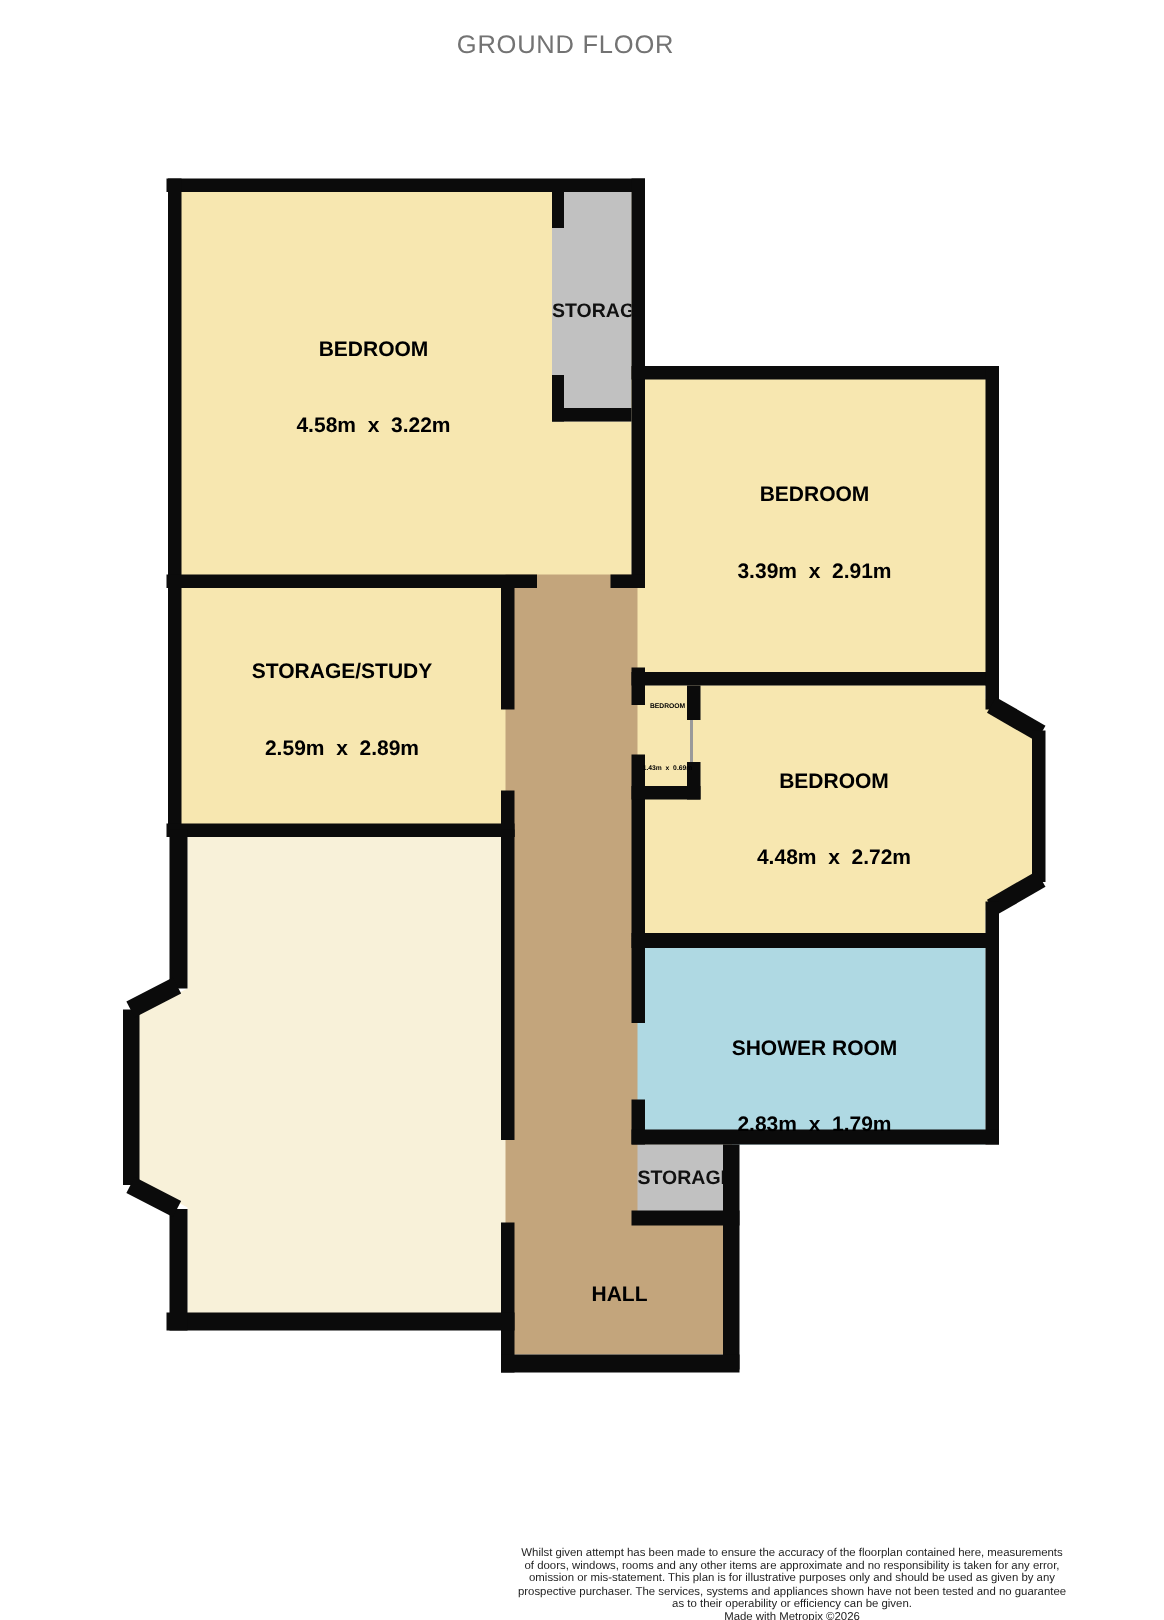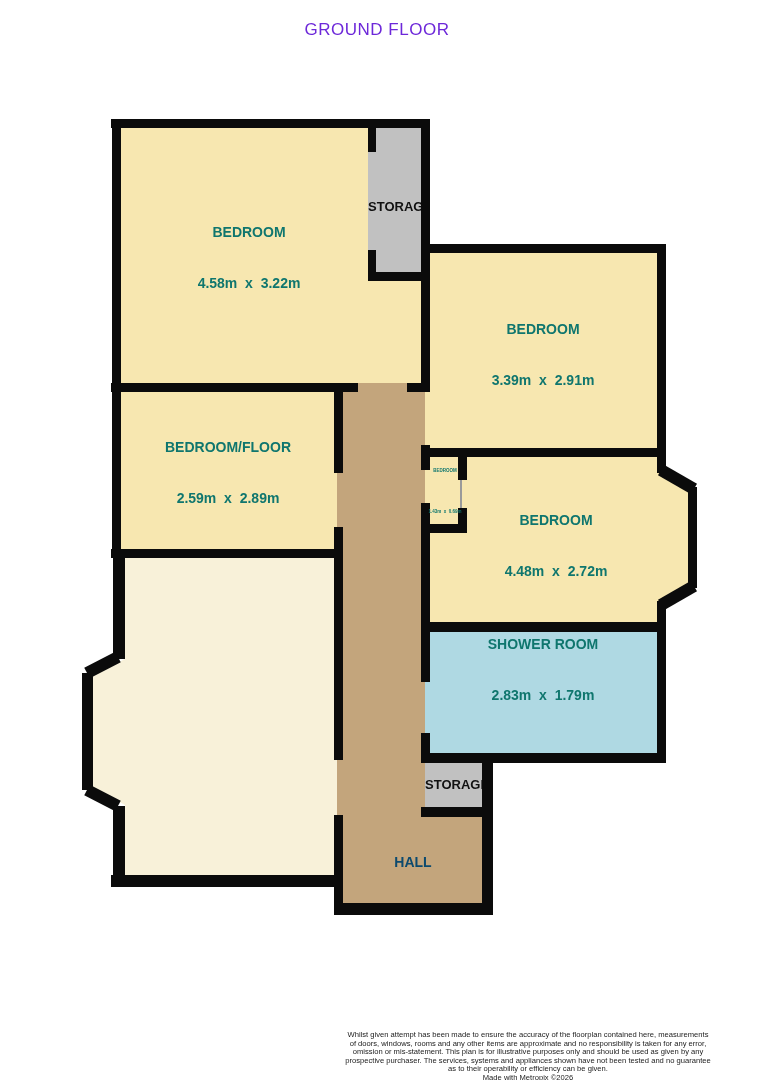--- a/index.html
+++ b/index.html
@@ -1,28 +1,28 @@
 <!DOCTYPE html>
 <html><head>
 <meta charset="utf-8">
 <style>
   html,body{margin:0;padding:0;background:#fff;}
   .page{position:relative;width:776px;height:1080px;background:#ffffff;overflow:hidden;
         font-family:"Liberation Sans", sans-serif;}
   .plan-svg{position:absolute;left:0;top:0;}
   .title{position:absolute;left:0;top:20px;width:754px;text-align:center;
-         font-size:17px;letter-spacing:0.5px;color:#6d28d9;}
+         font-size:17px;letter-spacing:0.5px;color:#737373;}
   .room-label{position:absolute;transform:translate(-50%,-50%);text-align:center;
-              color:#0f766e;font-weight:bold;white-space:pre;}
+              color:#000000;font-weight:bold;white-space:pre;}
   .room-label .rname{font-size:14px;line-height:15px;}
   .room-label .rdims{font-size:14px;line-height:15px;}
   .tiny-label .rname,.tiny-label .rdims{font-size:4.5px;line-height:5px;}
   .storage-label{position:absolute;overflow:hidden;text-align:center;color:#111;
                  font-weight:bold;font-size:13px;line-height:18px;height:18px;white-space:nowrap;}
-  .hall-label{position:absolute;transform:translate(-50%,-50%);color:#0c4a6e;
+  .hall-label{position:absolute;transform:translate(-50%,-50%);color:#000000;
               font-weight:bold;font-size:14px;white-space:pre;}
   .footer{position:absolute;left:333px;top:1031px;width:390px;text-align:center;
           color:#222;font-size:7.6px;line-height:1.12;}
   .footer div{white-space:nowrap;}
 </style>
 </head>
 <body>
 
 <div class="page">
 
@@ -92,35 +92,35 @@
   </div>
 
   <div class="storage-label" style="left:368px;top:198px;width:53px;">STORAGE</div>
 
   <div class="room-label" style="left:543px;top:355px;">
     <div class="rname">BEDROOM</div>
     <div class="rdims">3.39m  x  2.91m</div>
   </div>
 
   <div class="room-label" style="left:228px;top:473px;">
-    <div class="rname">BEDROOM/FLOOR</div>
+    <div class="rname">STORAGE/STUDY</div>
     <div class="rdims">2.59m  x  2.89m</div>
   </div>
 
   <div class="room-label tiny-label" style="left:445px;top:491px;">
     <div class="rname">BEDROOM</div>
     <div class="rdims">1.43m  x  0.69m</div>
   </div>
 
   <div class="room-label" style="left:556px;top:546px;">
     <div class="rname">BEDROOM</div>
     <div class="rdims">4.48m  x  2.72m</div>
   </div>
 
-  <div class="room-label" style="left:543px;top:670px;">
+  <div class="room-label" style="left:543px;top:724px;">
     <div class="rname">SHOWER ROOM</div>
     <div class="rdims">2.83m  x  1.79m</div>
   </div>
 
 
   <div class="storage-label" style="left:425px;top:776px;width:57px;">STORAGE</div>
 
   <div class="hall-label" style="left:413px;top:862px;">HALL</div>
 
   <div class="footer">

